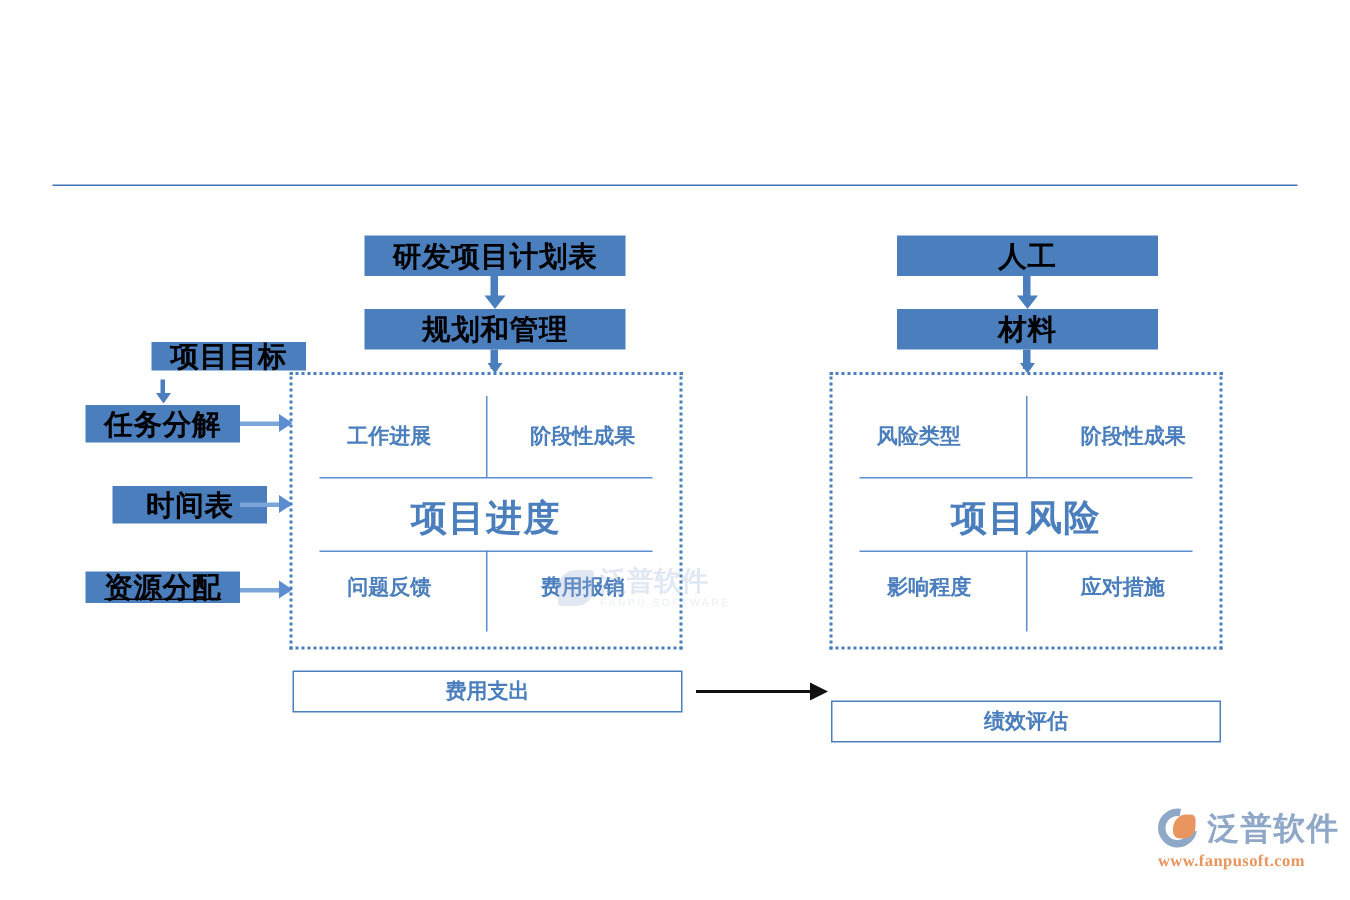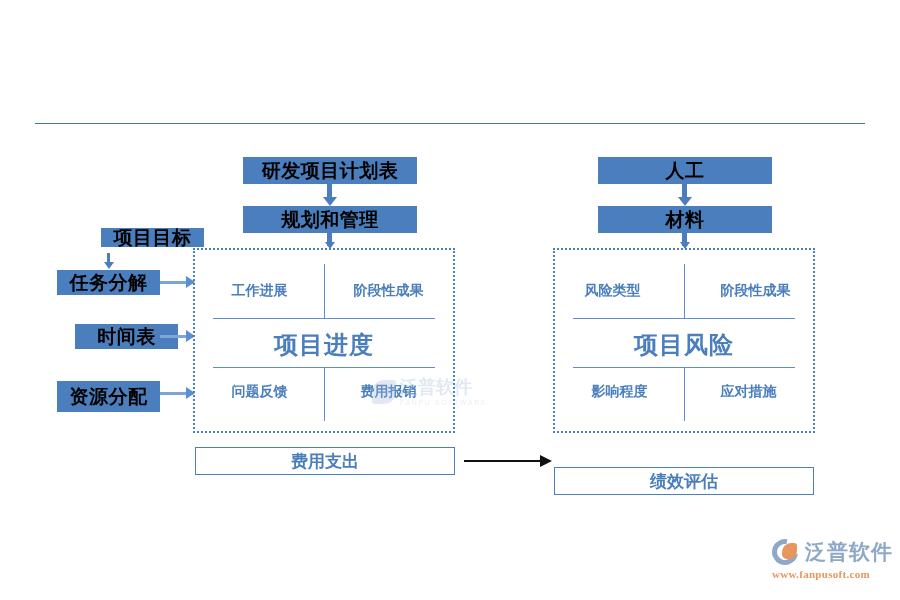--- a/index.html
+++ b/index.html
@@ -122,21 +122,21 @@
     width: 1px;
     background: #5B8DD0;
   }
 
   
   .obox {
     position: absolute;
     border: 1px solid #4A7EBD;
     background: #ffffff;
     color: #4A7EBD;
-    font-size: 17px;
+    font-size: 14px;
     font-weight: bold;
     display: flex;
     align-items: center;
     justify-content: center;
     white-space: nowrap;
   }
 
   
   .blk-line {
     position: absolute;
@@ -238,21 +238,21 @@
   <div class="arrow-down sm" style="left:104px; top:262px;"></div>
 
   <div class="bbox" style="left:57px; top:270px; width:103px; height:25px;">任务分解</div>
   <div class="hline" style="left:160px; top:281px; width:33px;"></div>
   <div class="arrow-right" style="left:186px; top:276px;"></div>
 
   <div class="bbox" style="left:57px; top:324px; width:103px; height:25px;margin-left:18px;">时间表</div>
   <div class="hline" style="left:160px; top:335px; width:33px;"></div>
   <div class="arrow-right" style="left:186px; top:330px;"></div>
 
-  <div class="bbox" style="left:57px; top:381px; width:103px; height:31px;">资源分配</div>
+  <div class="bbox" style="left:57px; top:381px; width:103px; height:21px;text-decoration:underline;">资源分配</div>
   <div class="hline" style="left:160px; top:392px; width:33px;"></div>
   <div class="arrow-right" style="left:186px; top:387px;"></div>
 
   <div class="panel" style="left:193px; top:248px; width:262px; height:185px;">
 
     <div class="row" style="top:24px; height:34px;">
       <div class="cell">工作进展</div>
       <div class="cell">阶段性成果</div>
     </div>
     <div class="vdiv" style="left:50%; top:14px; height:54px;"></div>

